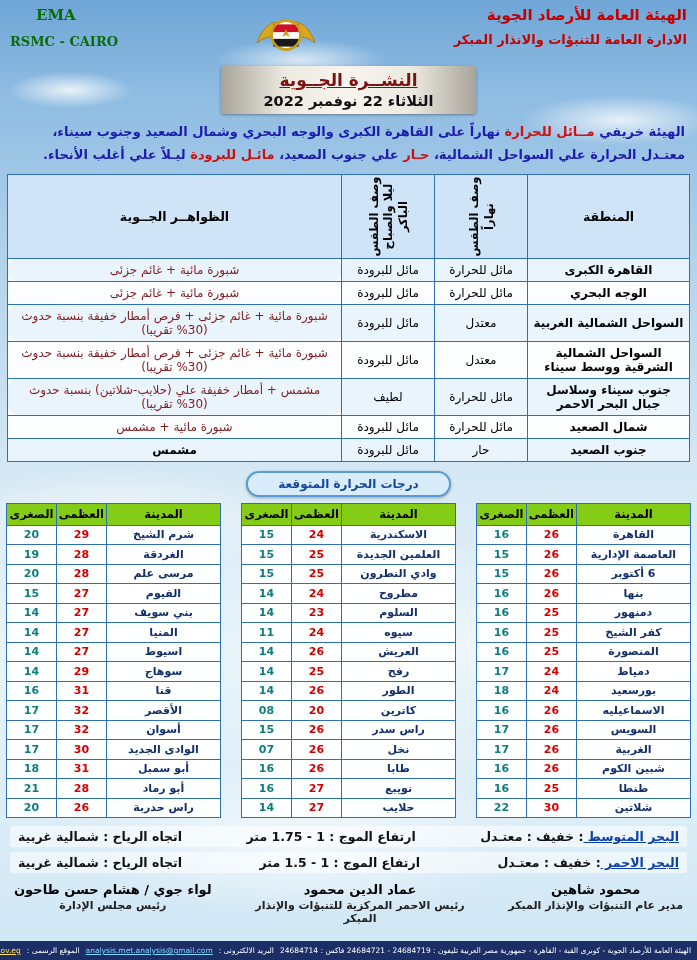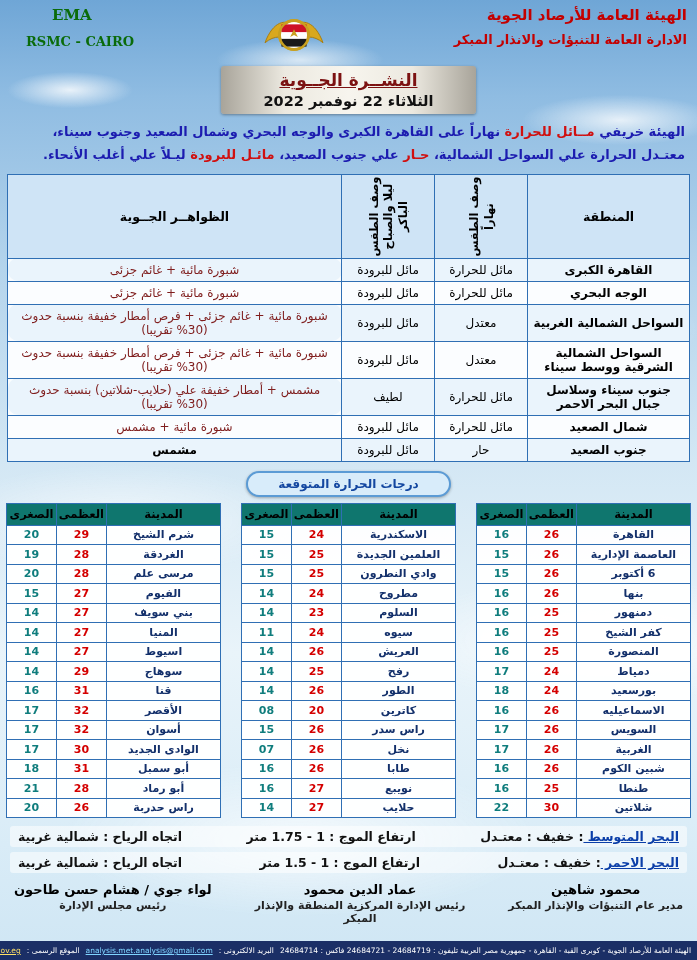--- a/index.html
+++ b/index.html
@@ -21,21 +21,21 @@
       radial-gradient(ellipse 300px 90px at 600px 640px, rgba(255,255,255,.75), transparent 70%),
       radial-gradient(ellipse 340px 110px at 300px 840px, rgba(255,255,255,.8), transparent 70%);
   }
   .content{position:relative;z-index:1;}
 
   
   .hdr{display:flex;justify-content:space-between;align-items:flex-start;padding:6px 10px 0 10px;}
   .org-ar{text-align:right;color:#c40000;font-weight:bold;}
   .org-ar .l1{font-size:15px;}
   .org-ar .l2{font-size:13px;margin-top:8px;}
-  .ema-en{direction:ltr;text-align:left;color:#0a6b0a;font-weight:bold;font-family:"DejaVu Serif",serif;margin-left:16px;}
+  .ema-en{direction:ltr;text-align:left;color:#0a6b0a;font-weight:bold;font-family:"DejaVu Serif",serif;}
   .ema-en .l1{font-size:15px;padding-left:26px;}
   .ema-en .l2{font-size:13px;margin-top:10px;}
   .logo{width:62px;height:58px;display:flex;align-items:center;justify-content:center;}
 
   
   .title-box{
     width:235px;margin:2px auto 0 auto;text-align:center;padding:4px 10px 5px 10px;border-radius:3px;
     background:linear-gradient(90deg,#a8a49a 0%,#ece9e0 25%,#f7f5ee 50%,#ece9e0 75%,#a8a49a 100%);
     box-shadow:0 1px 3px rgba(0,0,0,.35);
   }
@@ -64,21 +64,21 @@
   
   .badge{
     width:fit-content;margin:9px auto 6px auto;background:#d8ecfa;border:2px solid #5b9bd5;border-radius:14px;
     padding:4px 30px;color:#1447a0;font-weight:bold;font-size:12px;box-shadow:0 1px 3px rgba(0,0,0,.3);
   }
 
   
   .tt-wrap{display:flex;justify-content:space-between;align-items:flex-start;padding:0 6px;}
   .tt{background:rgba(255,255,255,.95);table-layout:fixed;width:214px;}
   .tt th,.tt td{border:1px solid #2f6fb4;text-align:center;padding:1px 2px;}
-  .tt th{background:#0f766e;font-size:11.5px;font-weight:bold;height:19px;}
+  .tt th{background:#84cc16;font-size:11.5px;font-weight:bold;height:19px;}
   .tt td{font-size:11px;height:16.5px;}
   .tt .city{color:#13306b;font-weight:bold;}
   .tt .max{color:#d40000;font-weight:bold;}
   .tt .min{color:#0f7d7d;font-weight:bold;}
 
   
   .sea{margin:8px 10px 0 10px;}
   .sea-row{display:flex;justify-content:space-between;align-items:center;background:rgba(255,255,255,.55);
     border-radius:3px;padding:3px 8px;margin-bottom:5px;font-size:12.5px;font-weight:bold;color:#111;}
   .sea-name{color:#0b3ea8;text-decoration:underline;}
@@ -493,21 +493,21 @@
         </div>
       </div>
 
     <div class="sigs">
         <div class="sig">
           <div class="nm">محمود شاهين</div>
           <div class="tt2">مدير عام التنبؤات والإنذار المبكر</div>
         </div>
         <div class="sig">
           <div class="nm">عماد الدين محمود</div>
-          <div class="tt2">رئيس الإدارة المركزية المنطقة والإنذار المبكر</div>
+          <div class="tt2">رئيس الاحمر المركزية للتنبؤات والإنذار المبكر</div>
         </div>
         <div class="sig">
           <div class="nm">لواء جوي / هشام حسن طاحون</div>
           <div class="tt2">رئيس مجلس الإدارة</div>
         </div>
       </div>
 
   </div>
 
   <div class="footer">

